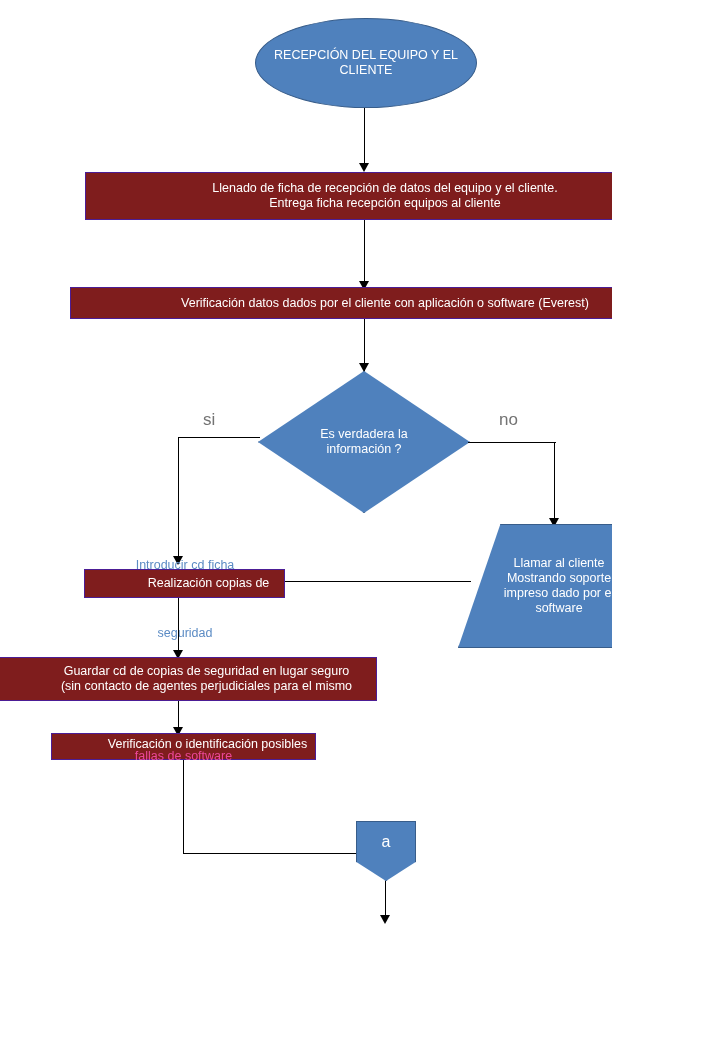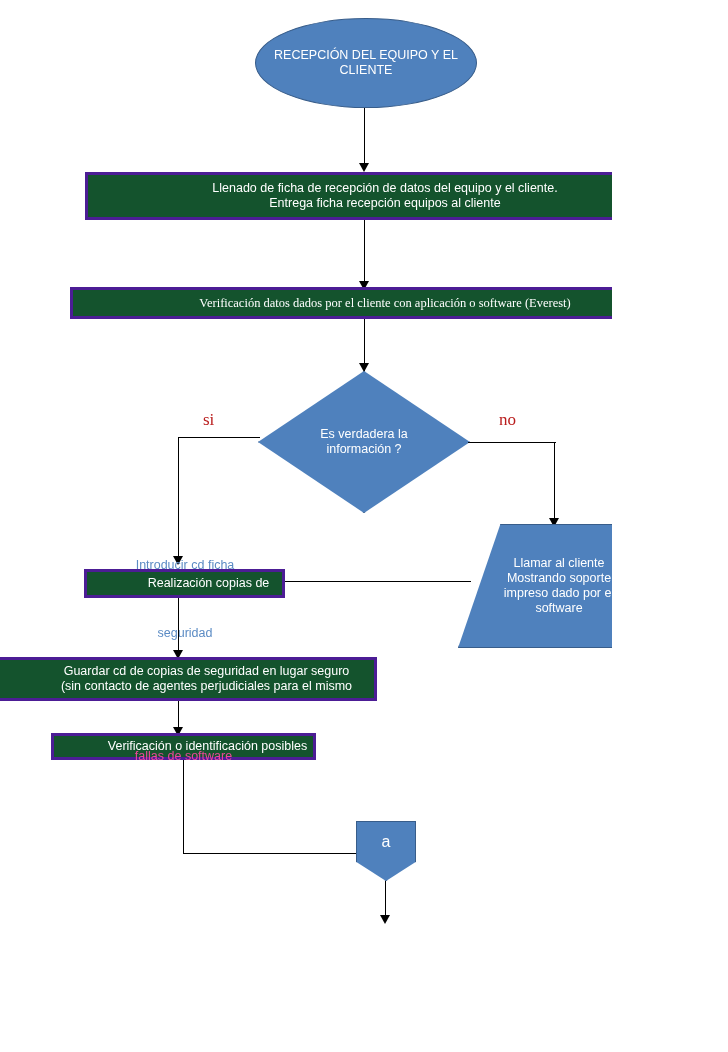--- a/index.html
+++ b/index.html
@@ -23,22 +23,22 @@
     box-sizing: border-box;
     color: #ffffff;
     display: flex;
     align-items: center;
     justify-content: center;
     text-align: center;
     line-height: 1.18;
     font-size: 12.5px;
   }
   .proc {
-    background: #14532d;
-    border: 3px solid #4c1d95;
+    background: #7f1d1d;
+    border: 1px solid #4c1d95;
     padding-left: 48px;
   }
   .ellipse {
     background: #4F81BD;
     border: 1px solid #385D8A;
     border-radius: 50%;
   }
   .diamond-wrap {
     position: absolute;
   }
@@ -112,23 +112,23 @@
     white-space: pre-line;
   }
   .overflow-text {
     position: absolute;
     color: #ec4899;
     font-size: 12.5px;
     text-align: center;
   }
   .branch-label {
     position: absolute;
-    color: #b91c1c;
+    color: #737373;
     font-size: 17px;
-    font-family: Liberation Serif, serif;
+    font-family: Liberation Sans, sans-serif;
   }
   .line-h {
     position: absolute;
     height: 0;
     border-top: 1.3px solid #000000;
   }
   .line-v {
     position: absolute;
     width: 0;
     border-left: 1.3px solid #000000;
@@ -155,21 +155,21 @@
   <div class="arrowhead" style="left:359px; top:163px;"></div>
 
   <div class="shape proc" style="left:85px; top:172px; width:552px; height:48px;">
     <span style="white-space:pre-line">Llenado de ficha de recepción de datos del equipo y el cliente.
 Entrega ficha recepción equipos al cliente</span>
   </div>
 
   <div class="line-v" style="left:364px; top:220px; height:62px;"></div>
   <div class="arrowhead" style="left:359px; top:281px;"></div>
 
-  <div class="shape proc" style="left:70px; top:287px; width:582px; height:32px;font-family:Liberation Serif, serif;">
+  <div class="shape proc" style="left:70px; top:287px; width:582px; height:32px;">
     <span>Verificación  datos dados  por el cliente  con aplicación o software (Everest)</span>
   </div>
 
   <div class="line-v" style="left:364px; top:319px; height:52px;"></div>
   <div class="arrowhead" style="left:359px; top:363px;"></div>
 
   <div class="diamond-wrap" style="left:258px; top:371px; width:212px; height:142px;">
     <div class="diamond-shape"></div>
     <div class="diamond-label">
       <span style="display:block; width:110px;">Es verdadera la información ?</span>

